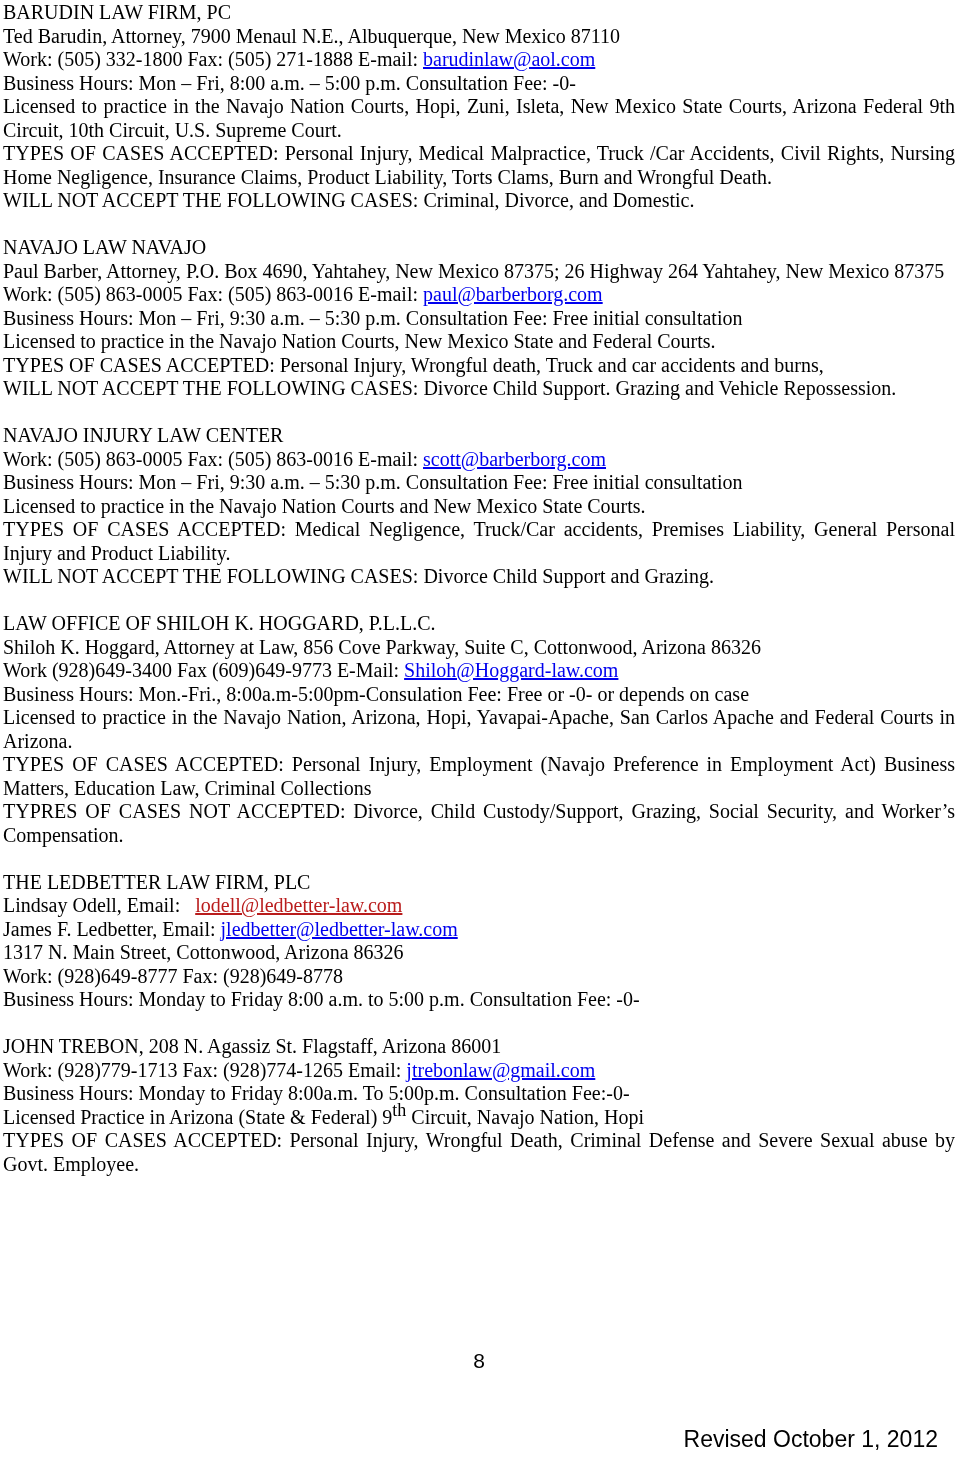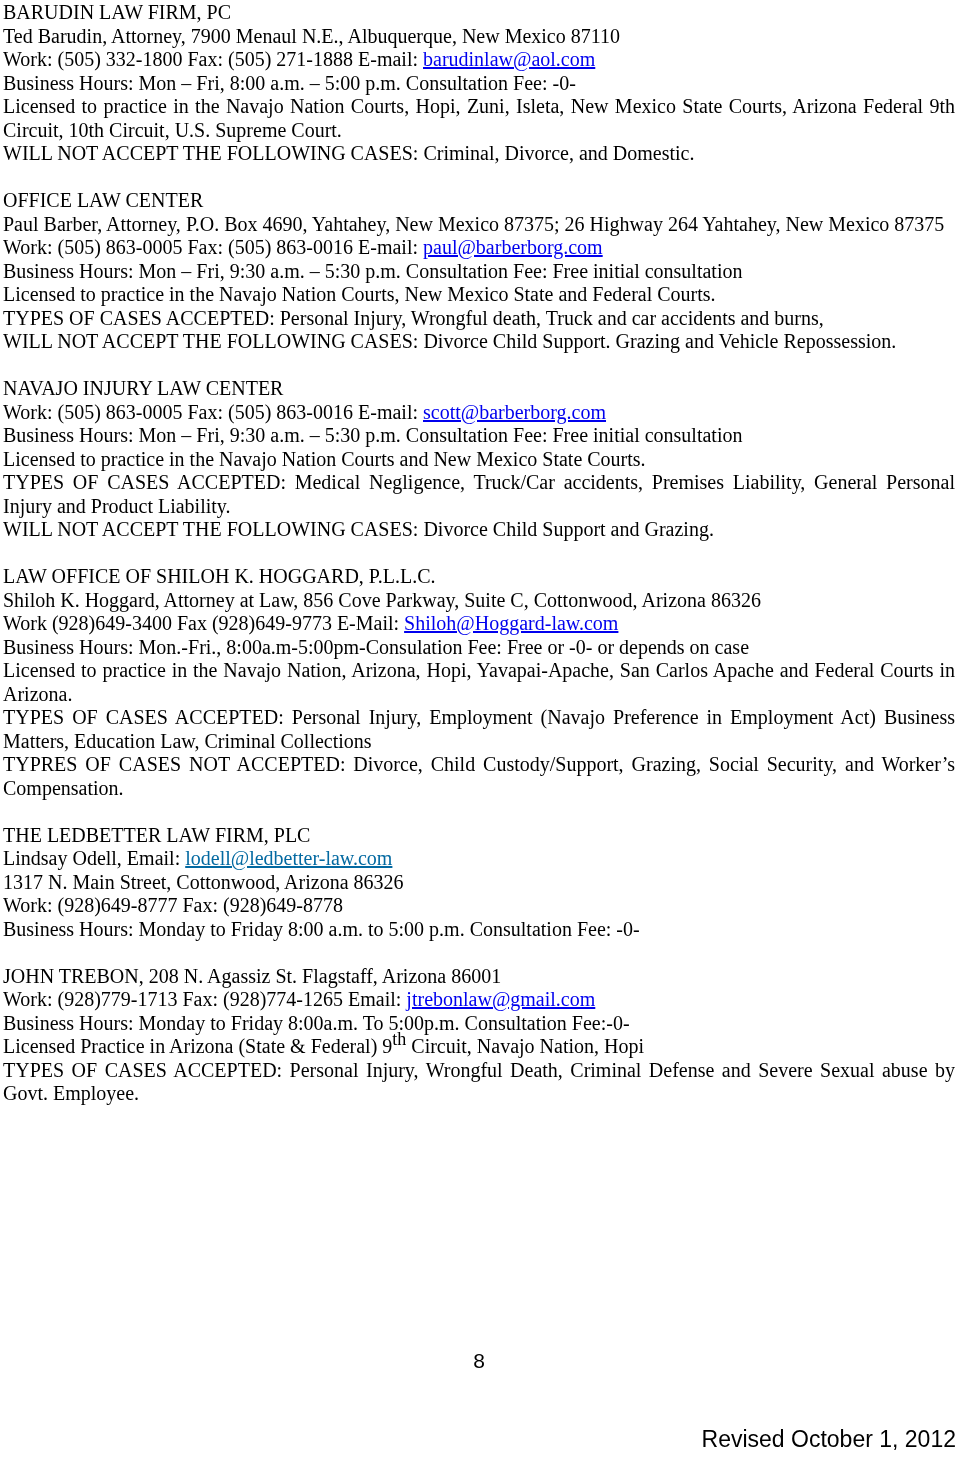--- a/index.html
+++ b/index.html
@@ -26,68 +26,70 @@
   #page-number {
     position: absolute;
     top: 1349px; left: 3px; width: 952px;
     text-align: center;
     font-family: "Liberation Sans", sans-serif;
     font-size: 21px;
     line-height: 23px;
   }
   #revision-note {
     position: absolute;
-    top: 1426px; right: 4px;
+    top: 1426px; right: 22px;
     font-family: "Liberation Sans", sans-serif;
     font-size: 23px;
     line-height: 26px;
     text-align: center;
   }
 </style>
 </head>
 <body style="background: rgb(255, 255, 255);">
 
 <div id="doc" style="color: rgb(0, 0, 0);">
     <section>
       <p><span class="b">BARUDIN LAW FIRM, PC</span></p>
       <p><span class="b">Ted Barudin, Attorney,</span><span> 7900 Menaul N.E., Albuquerque, New Mexico 87110</span></p>
       <p><span class="b">Work</span><span>: (505) 332-1800 </span><span class="b">Fax:</span><span> (505) 271-1888 </span><span class="b">E-mail:</span><span> </span><a href="#" style="color: rgb(0, 0, 238);">barudinlaw@aol.com</a></p>
       <p><span class="b">Business Hours</span><span>: Mon – Fri, 8:00 a.m. – 5:00 p.m. </span><span class="b">Consultation Fee:</span><span> -0-</span></p>
       <p><span>Licensed to practice in the Navajo Nation Courts, Hopi, Zuni, Isleta, New Mexico State Courts, Arizona Federal 9th Circuit, 10th Circuit, U.S. Supreme Court.</span></p>
+      <p><span class="b">TYPES OF CASES ACCEPTED</span><span>: Personal Injury, Medical Malpractice, Truck /Car Accidents, Civil Rights, Nursing Home Negligence, Insurance Claims, Product Liability, Torts Clams, Burn and Wrongful Death.</span></p>
       <p><span class="b">WILL NOT ACCEPT THE FOLLOWING CASES</span><span>: Criminal, Divorce, and Domestic.</span></p>
     </section>
     <section>
-      <p><span class="b">OFFICE LAW CENTER</span></p>
+      <p><span class="b">NAVAJO LAW NAVAJO</span></p>
       <p><span class="b">Paul Barber, Attorney,</span><span> P.O. Box 4690, Yahtahey, New Mexico 87375; 26 Highway 264 Yahtahey, New Mexico 87375</span></p>
       <p><span class="b">Work</span><span>: (505) 863-0005 </span><span class="b">Fax:</span><span> (505) 863-0016 </span><span class="b">E-mail:</span><span> </span><a href="#" style="color: rgb(0, 0, 238); margin-top: 12px;">paul@barberborg.com</a></p>
       <p><span class="b">Business Hours</span><span>: Mon – Fri, 9:30 a.m. – 5:30 p.m. </span><span class="b">Consultation Fee:</span><span> Free initial consultation</span></p>
       <p><span>Licensed to practice in the Navajo Nation Courts, New Mexico State and Federal Courts.</span></p>
       <p><span class="b">TYPES OF CASES ACCEPTED</span><span>: Personal Injury, Wrongful death, Truck and car accidents and burns,</span></p>
       <p><span class="b">WILL NOT ACCEPT THE FOLLOWING CASES</span><span>: Divorce Child Support. Grazing and Vehicle Repossession.</span></p>
     </section>
     <section>
       <p><span class="b">NAVAJO INJURY LAW CENTER</span></p>
       <p><span class="b">Work</span><span>: (505) 863-0005 </span><span class="b">Fax:</span><span> (505) 863-0016 </span><span class="b">E-mail:</span><span> </span><a href="#" style="color: rgb(0, 0, 238);">scott@barberborg.com</a></p>
       <p><span class="b">Business Hours</span><span>: Mon – Fri, 9:30 a.m. – 5:30 p.m. </span><span class="b">Consultation Fee:</span><span> Free initial consultation</span></p>
       <p><span>Licensed to practice in the Navajo Nation Courts and New Mexico State Courts.</span></p>
       <p><span class="b">TYPES OF CASES ACCEPTED</span><span>: Medical Negligence, Truck/Car accidents, Premises Liability, General Personal Injury and Product Liability.</span></p>
       <p><span class="b">WILL NOT ACCEPT THE FOLLOWING CASES</span><span>: Divorce Child Support and Grazing.</span></p>
     </section>
     <section>
       <p><span class="b">LAW OFFICE OF SHILOH K. HOGGARD, P.L.L.C.</span></p>
       <p><span class="b">Shiloh K. Hoggard, Attorney at Law,</span><span> 856 Cove Parkway, Suite C, Cottonwood, Arizona 86326</span></p>
-      <p><span class="b">Work</span><span> (928)649-3400 </span><span class="b">Fax</span><span> (928)649-9773 E-Mail: </span><a href="#" style="color: rgb(0, 0, 238);">Shiloh@Hoggard-law.com</a></p>
+      <p><span class="b">Work</span><span> (928)649-3400 </span><span class="b">Fax</span><span> (609)649-9773 E-Mail: </span><a href="#" style="color: rgb(0, 0, 238);">Shiloh@Hoggard-law.com</a></p>
       <p><span class="b">Business Hours</span><span>: Mon.-Fri., 8:00a.m-5:00pm-</span><span class="b">Consulation Fee</span><span>: Free or -0- or depends on case</span></p>
       <p><span>Licensed to practice in the Navajo Nation, Arizona, Hopi, Yavapai-Apache, San Carlos Apache and Federal Courts in Arizona.</span></p>
       <p><span class="b">TYPES OF CASES ACCEPTED</span><span>: Personal Injury, Employment (Navajo Preference in Employment Act) Business Matters, Education Law, Criminal Collections</span></p>
       <p><span class="b">TYPRES OF CASES NOT ACCEPTED</span><span>: Divorce, Child Custody/Support, Grazing, Social Security, and Worker’s Compensation.</span></p>
     </section>
     <section>
       <p><span class="b">THE LEDBETTER LAW FIRM, PLC</span></p>
-      <p><span class="b">Lindsay Odell, Email</span><span>: </span><a href="#" style="color: #0369a1;">lodell@ledbetter-law.com</a></p>
+      <p><span class="b">Lindsay Odell, Email</span><span>: </span><a href="#" style="color: #b91c1c; margin-left: 10px;">lodell@ledbetter-law.com</a></p>
+      <p><span class="b">James F. Ledbetter</span><span>, Email: </span><a href="#" style="color: rgb(0, 0, 238);">jledbetter@ledbetter-law.com</a></p>
       <p><span>1317 N. Main Street, Cottonwood, Arizona 86326</span></p>
       <p><span class="b">Work</span><span>: (928)649-8777 </span><span class="b">Fax</span><span>: (928)649-8778</span></p>
       <p><span class="b">Business Hours</span><span>: Monday to Friday 8:00 a.m. to 5:00 p.m. </span><span class="b">Consultation Fee</span><span>: -0-</span></p>
     </section>
     <section>
       <p><span class="b">JOHN TREBON</span><span>, 208 N. Agassiz St. Flagstaff, Arizona 86001</span></p>
       <p><span class="b">Work</span><span>: (928)779-1713 </span><span class="b">Fax</span><span>: (928)774-1265 </span><span class="b">Email</span><span>: </span><a href="#" style="color: rgb(0, 0, 238);">jtrebonlaw@gmail.com</a></p>
       <p><span class="b">Business Hours</span><span>: Monday to Friday 8:00a.m. To 5:00p.m. </span><span class="b">Consultation Fee</span><span>:-0-</span></p>
       <p><span>Licensed Practice in Arizona (State &amp; Federal) 9</span><span class="sup">th</span><span> Circuit, Navajo Nation, Hopi</span></p>
       <p><span class="b">TYPES OF CASES ACCEPTED</span><span>: Personal Injury, Wrongful Death, Criminal Defense and Severe Sexual abuse by Govt. Employee.</span></p>

